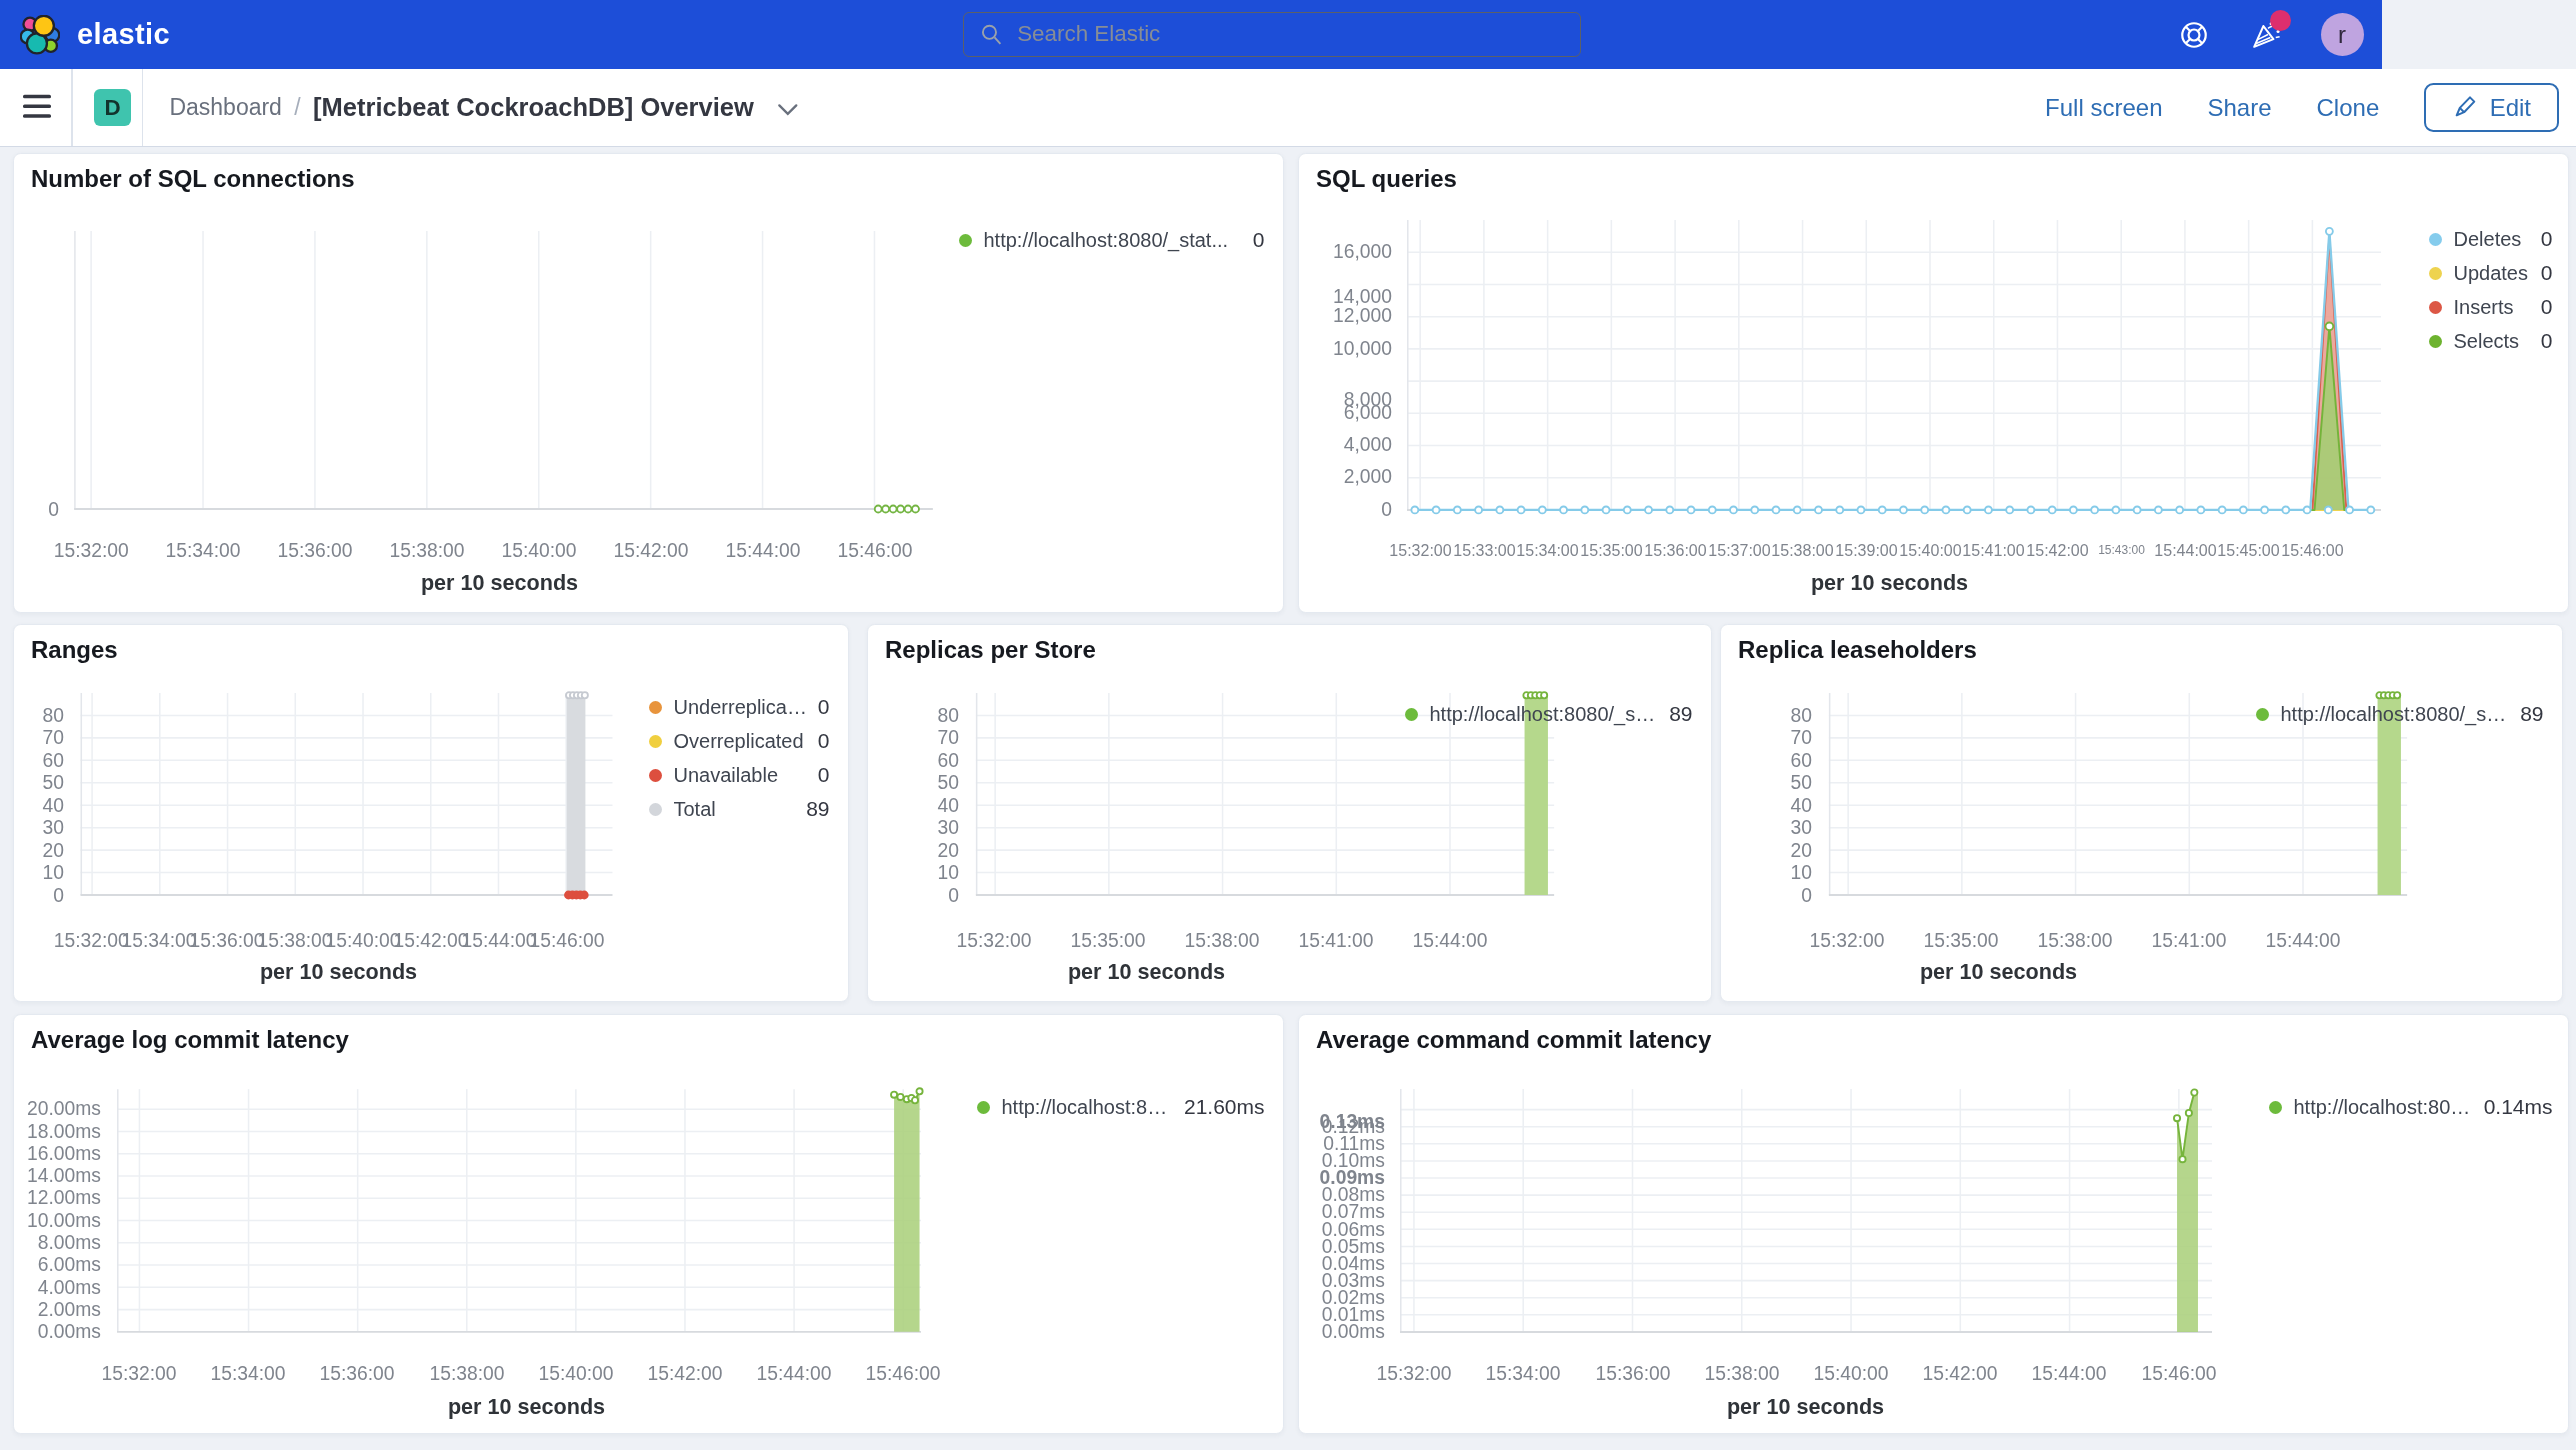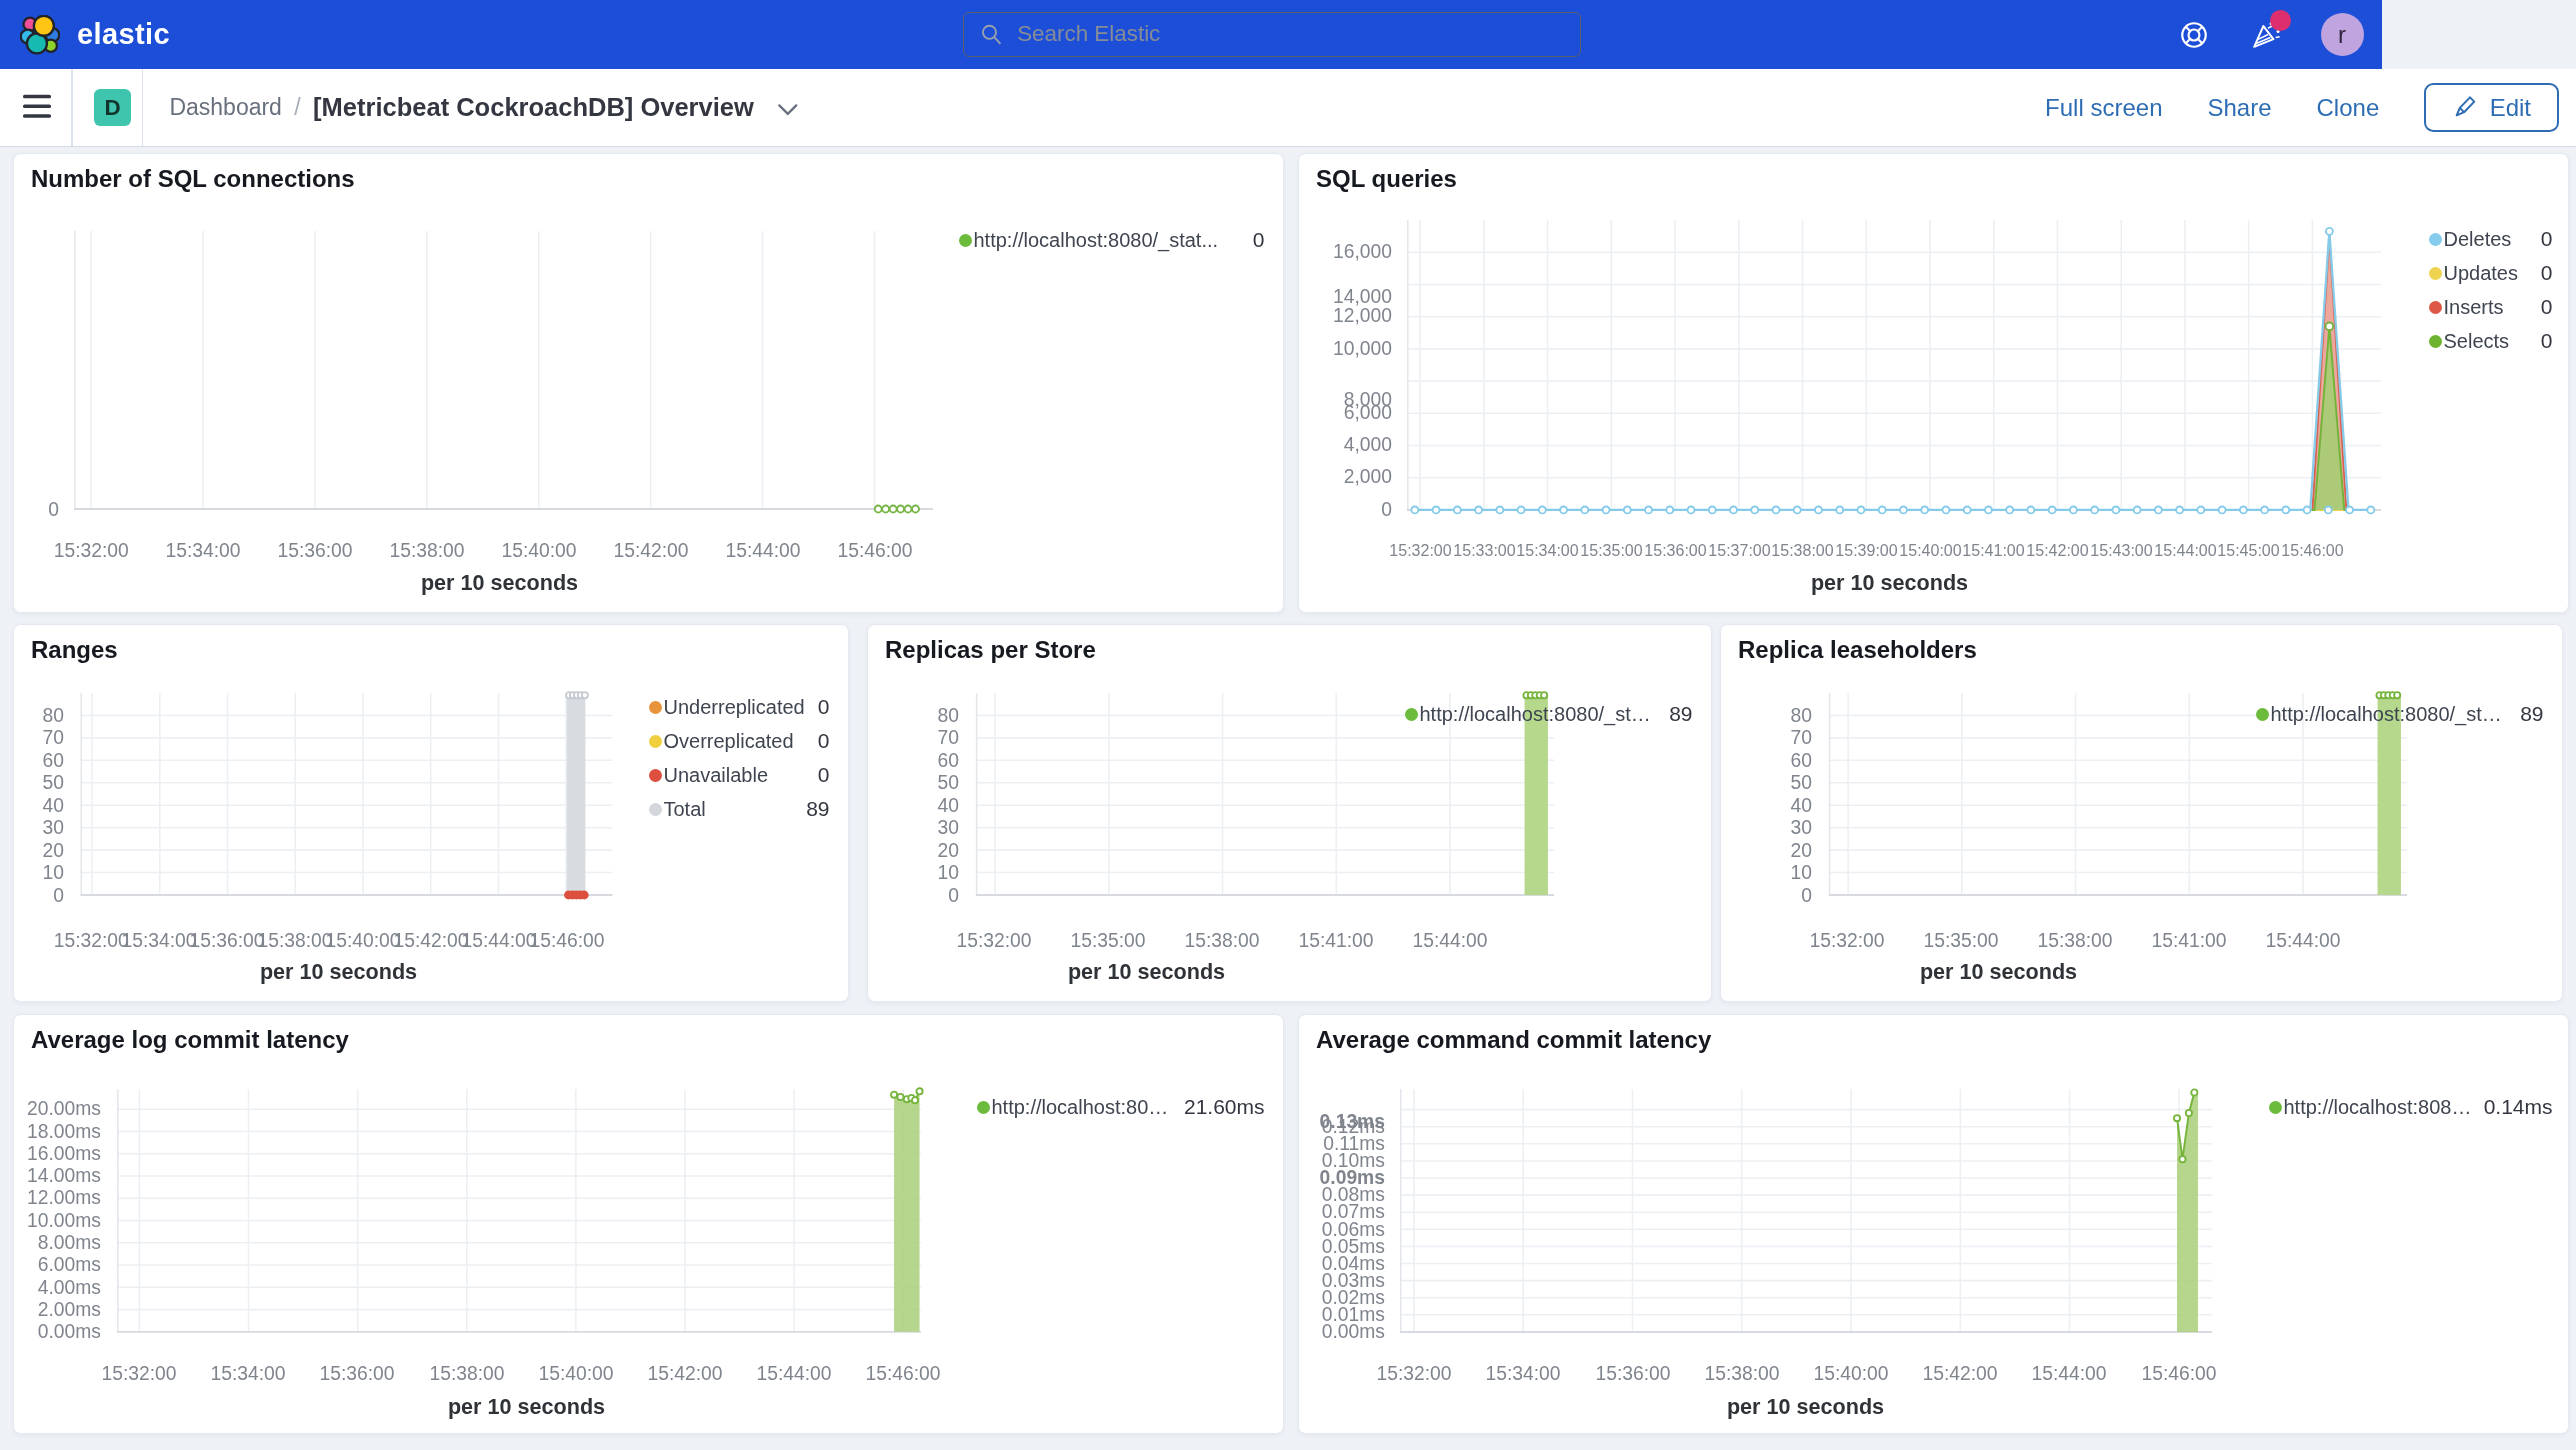--- a/index.html
+++ b/index.html
@@ -42,21 +42,21 @@
          box-shadow:0 1.5px 4.6px rgba(60,70,90,.05);box-sizing:border-box}
   .panel-title{position:absolute;left:17px;top:10.8px;font-size:24px;font-weight:700;color:#16191f}
   .ytick,.xtick{position:absolute;font-size:19.3px;color:#7f848d;line-height:21.6px;white-space:nowrap}
   .ytick{text-align:right}
   .xtick{text-align:center}
   .xlabel{position:absolute;width:309px;text-align:center;font-size:21.6px;font-weight:700;color:#2f3338}
   svg.plot{position:absolute;overflow:visible}
   .legend{position:absolute}
   .lrow{display:flex;align-items:center;height:24px;margin-bottom:10px}
   .ldot{width:13px;height:13px;border-radius:50%;flex:0 0 auto}
-  .llab{margin-left:2px;font-size:20px;color:#3f4550;white-space:nowrap;overflow:hidden;text-overflow:ellipsis;flex:1 1 auto}
+  .llab{margin-left:12px;font-size:20px;color:#3f4550;white-space:nowrap;overflow:hidden;text-overflow:ellipsis;flex:1 1 auto}
   .lval{margin-left:10.8px;font-size:21px;color:#343741;flex:0 0 auto}
 </style>
 </head>
 <body>
 
 <div class="topbar">
   <div class="brand">
     <svg width="40" height="40" viewBox="0 0 52 52">
       <circle cx="13" cy="12" r="8.5" fill="#f04e98" stroke="#20232a" stroke-width="3"></circle>
       <circle cx="10" cy="28" r="9" fill="#36b9e8" stroke="#20232a" stroke-width="3"></circle>
@@ -193,21 +193,21 @@
       <div class="xtick" style="width: 65px; left: 153px; top: 386px; font-size: 16px;">15:33:00</div>
       <div class="xtick" style="width: 65px; left: 216px; top: 386px; font-size: 16px;">15:34:00</div>
       <div class="xtick" style="width: 65px; left: 280px; top: 386px; font-size: 16px;">15:35:00</div>
       <div class="xtick" style="width: 65px; left: 344px; top: 386px; font-size: 16px;">15:36:00</div>
       <div class="xtick" style="width: 65px; left: 408px; top: 386px; font-size: 16px;">15:37:00</div>
       <div class="xtick" style="width: 65px; left: 471px; top: 386px; font-size: 16px;">15:38:00</div>
       <div class="xtick" style="width: 65px; left: 535px; top: 386px; font-size: 16px;">15:39:00</div>
       <div class="xtick" style="width: 65px; left: 599px; top: 386px; font-size: 16px;">15:40:00</div>
       <div class="xtick" style="width: 65px; left: 662px; top: 386px; font-size: 16px;">15:41:00</div>
       <div class="xtick" style="width: 65px; left: 726px; top: 386px; font-size: 16px;">15:42:00</div>
-      <div class="xtick" style="width: 65px; left: 790px; top: 386px; font-size: 16px;">15:43:00</div>
+      <div class="xtick" style="width: 65px; left: 790px; top: 386px; font-size: 12px;">15:43:00</div>
       <div class="xtick" style="width: 65px; left: 854px; top: 386px; font-size: 16px;">15:44:00</div>
       <div class="xtick" style="width: 65px; left: 917px; top: 386px; font-size: 16px;">15:45:00</div>
       <div class="xtick" style="width: 65px; left: 981px; top: 386px; font-size: 16px;">15:46:00</div>
       <div class="xlabel" style="left: 436px; top: 416px;">per 10 seconds</div>
       <svg width="974" height="290" class="plot" style="left: 108px; top: 66px;" viewBox="0 0 1260 375">
         <line x1="17.0381679389313" y1="0" x2="17.0381679389313" y2="375" stroke="#eceff3" stroke-width="2"></line>
         <line x1="99.48091603053436" y1="0" x2="99.48091603053436" y2="375" stroke="#eceff3" stroke-width="2"></line>
         <line x1="181.9236641221374" y1="0" x2="181.9236641221374" y2="375" stroke="#eceff3" stroke-width="2"></line>
         <line x1="264.36641221374043" y1="0" x2="264.36641221374043" y2="375" stroke="#eceff3" stroke-width="2"></line>
         <line x1="346.8091603053435" y1="0" x2="346.8091603053435" y2="375" stroke="#eceff3" stroke-width="2"></line>

